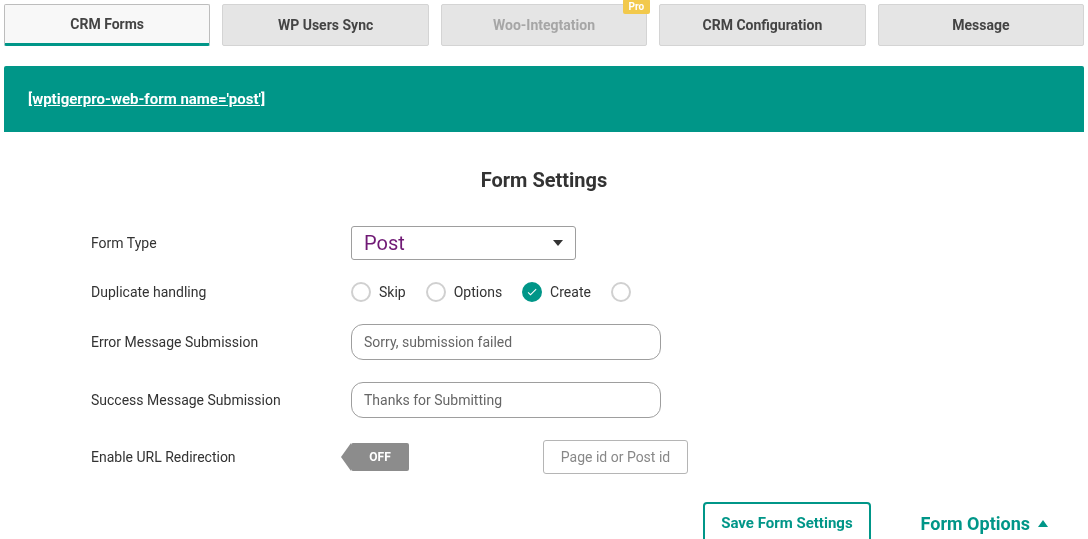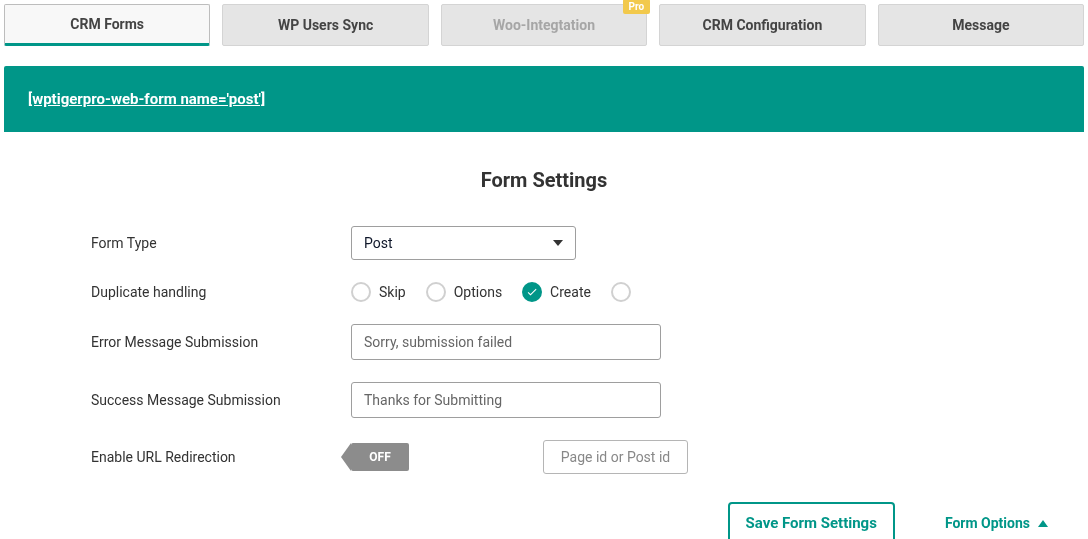--- a/index.html
+++ b/index.html
@@ -35,41 +35,41 @@
 
   .section-title { text-align: center; font-size: 20px; font-weight: 700; color: #333; margin-bottom: 34px; }
 
   .form-row { display: flex; align-items: center; margin: 0 0 22px 52px; }
   .form-label { width: 260px; font-size: 14px; color: #333; margin-left: 35px; }
   .form-field { flex: 1; display: flex; align-items: center; gap: 22px; }
 
   .select {
     width: 225px; height: 34px; border: 1px solid #9e9e9e; border-radius: 3px;
     background: #fff; display: flex; align-items: center; justify-content: space-between;
-    padding: 0 12px; font-size: 14px; color: #0f172a; cursor: pointer;
+    padding: 0 12px; font-size: 20px; color: #701a75; cursor: pointer;
   }
   .select .caret {
     width: 0; height: 0; border-left: 5px solid transparent;
     border-right: 5px solid transparent; border-top: 6px solid #333;
   }
 
   .radio-group { display: flex; align-items: center; gap: 20px; flex-wrap: wrap; }
   .radio { display: flex; align-items: center; gap: 8px; cursor: pointer; }
   .radio .circle {
     width: 20px; height: 20px; border-radius: 50%; border: 2px solid #d0d0d0;
     display: flex; align-items: center; justify-content: center; flex-shrink: 0;
     background: #fff;
   }
   .radio.checked .circle { background: #009688; border-color: #009688; }
   .radio.checked .circle svg { display: block; }
   .radio .circle svg { display: none; width: 12px; height: 12px; }
   .radio-label { font-size: 14px; color: #333; }
 
   .text-input {
-    width: 310px; height: 36px; border: 1px solid #9e9e9e; border-radius: 3px;
+    width: 310px; height: 36px; border: 1px solid #9e9e9e; border-radius: 12px;
     padding: 0 12px; font-size: 14px; color: #666; background: #fff;
   }
   .text-input::placeholder { color: #999; }
 
   .toggle-off {
     position: relative; height: 28px; width: 58px;
     background: #8c8c8c; color: #fff; font-size: 12px; font-weight: 700;
     display: flex; align-items: center; justify-content: center;
     border-radius: 2px;
   }
@@ -86,21 +86,21 @@
     padding: 0 12px; font-size: 14px; text-align: center; color: #888; background: #fff;
     margin-left: 112px;
   }
   .redirect-input::placeholder { color: #888; }
 
   .footer { display: flex; justify-content: flex-end; align-items: center; gap: 50px; padding: 6px 36px 0 0; }
   .save-btn {
     border: 2px solid #009688; color: #009688; background: #fff;
     font-weight: 700; font-size: 15px; padding: 10px 16px; border-radius: 4px; cursor: pointer;
   }
-  .options-link { color: #009688; font-weight: 700; font-size: 14px; cursor: pointer; display: flex; align-items: center; gap: 8px; }
+  .options-link { color: #009688; font-weight: 700; font-size: 18px; cursor: pointer; display: flex; align-items: center; gap: 8px; }
   .options-link .tri {
     width: 0; height: 0; border-left: 5px solid transparent;
     border-right: 5px solid transparent; border-bottom: 7px solid #009688;
   }
 </style>
 </head>
 <body>
 
 <div class="tabs">
   <div class="tab active">

